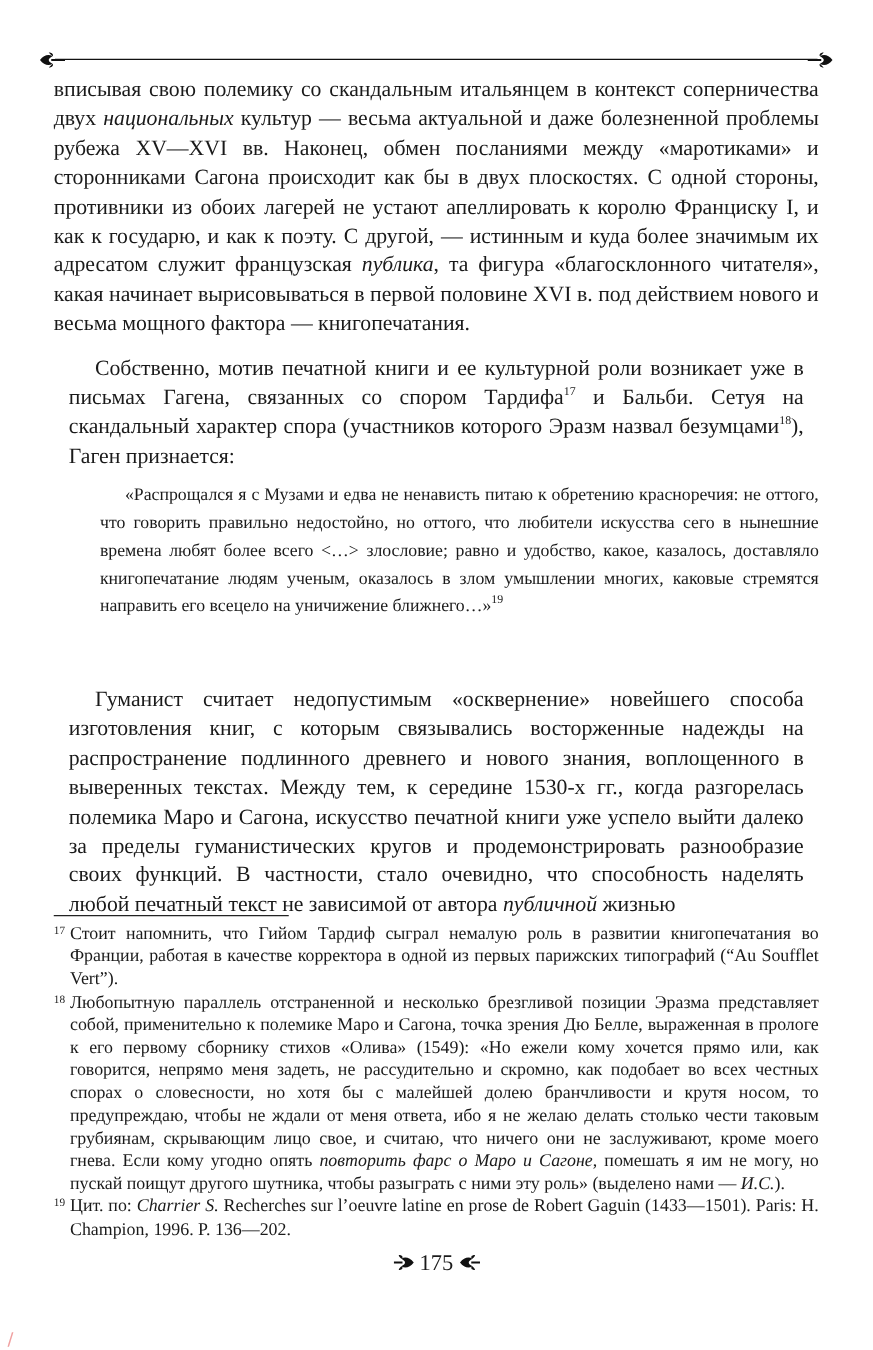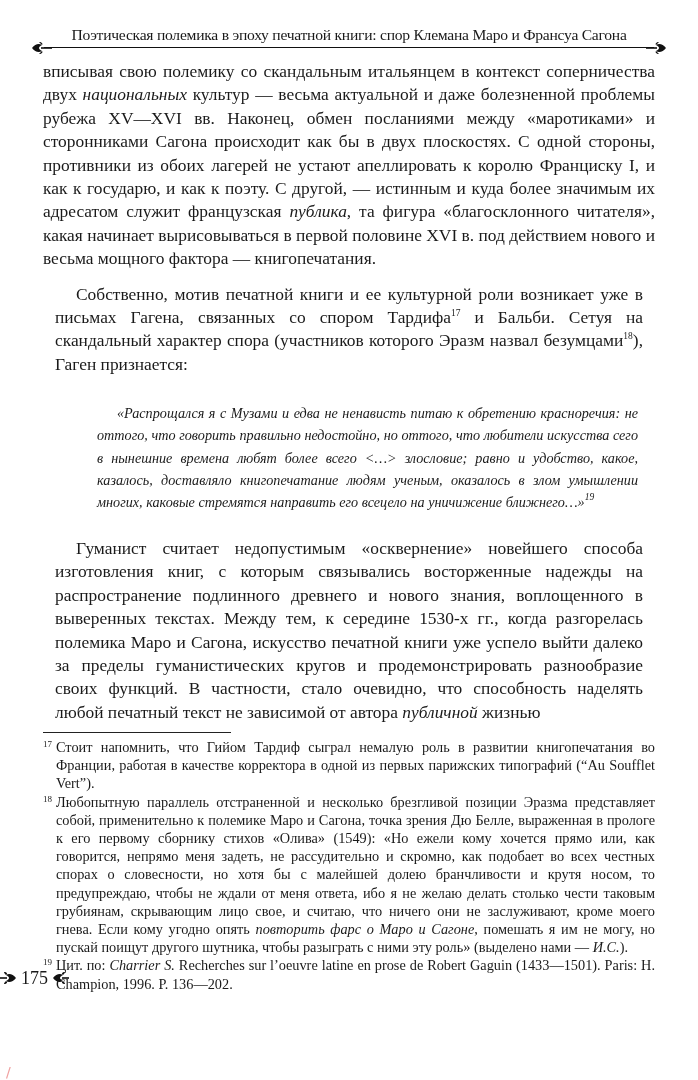--- a/index.html
+++ b/index.html
@@ -67,21 +67,21 @@
     vertical-align: 7px;
   }
   .quote {
     position: absolute;
     left: 80px;
     width: 575px;
     font-size: 14.2px;
     line-height: 22.3px;
     text-align: justify;
   }
-  .quote p { margin: 17px; text-indent: 20px; font-style: italic; }
+  .quote p { margin: 0; text-indent: 20px; }
   .footrule {
     position: absolute;
     left: 43px;
     top: 732px;
     width: 188px;
     border-top: 1px solid #222;
   }
   .footnotes {
     position: absolute;
     left: 43px;
@@ -99,22 +99,22 @@
   .fn-num {
     position: absolute;
     left: 0;
     top: -3px;
     font-size: 9px;
   }
   .folio {
     position: absolute;
     left: 0;
     width: 698px;
-    top: 968px;
-    text-align: left;
+    top: 1000px;
+    text-align: center;
     font-size: 18px;
     line-height: 20px;
   }
   .folio .f-orn {
     display: inline-block;
     width: 18px;
     height: 14px;
     vertical-align: -1px;
   }
   .folio .f-num { margin: 0 3px; }
@@ -131,40 +131,39 @@
 </head>
 <body>
 
 <div class="header">
   <svg class="orn left" viewBox="0 0 22 20">
     <path d="M2 10 C5 6, 9 5, 12 7 C10 8, 9 9, 9 10 C9 11, 10 12, 12 13 C9 15, 5 14, 2 10 Z" fill="#111"></path>
     <path d="M9 4 C12 4, 13 6, 12 7 C11 6, 10 5, 9 4 Z" fill="#111"></path>
     <path d="M9 16 C12 16, 13 14, 12 13 C11 14, 10 15, 9 16 Z" fill="#111"></path>
     <rect x="11" y="9.2" width="11" height="1.6" fill="#111"></rect>
   </svg>
-  <div class="header-title">Поэтическая полемика в эпоху печатной книги: спор Клемана Маро и Франсуа Сагона</div>
   <div class="header-rule"></div>
   <svg class="orn right" viewBox="0 0 22 20">
     <path d="M20 10 C17 6, 13 5, 10 7 C12 8, 13 9, 13 10 C13 11, 12 12, 10 13 C13 15, 17 14, 20 10 Z" fill="#111"></path>
     <path d="M13 4 C10 4, 9 6, 10 7 C11 6, 12 5, 13 4 Z" fill="#111"></path>
     <path d="M13 16 C10 16, 9 14, 10 13 C11 14, 12 15, 13 16 Z" fill="#111"></path>
     <rect x="0" y="9.2" width="11" height="1.6" fill="#111"></rect>
   </svg>
 </div>
 
 <div class="body-text" style="top:60px;">
   <p class="p-noind"><span>вписывая свою полемику со скандальным итальянцем в контекст соперничества двух </span><i>национальных</i><span> культур — весьма актуальной и даже болезненной проблемы рубежа XV—XVI вв. Наконец, обмен посланиями между «маротиками» и сторонниками Сагона происходит как бы в двух плоскостях. С одной стороны, противники из обоих лагерей не устают апеллировать к королю Франциску I, и как к государю, и как к поэту. С другой, — истинным и куда более значимым их адресатом служит французская </span><i>публика</i><span>, та фигура «благосклонного читателя», какая начинает вырисовываться в первой половине XVI в. под действием нового и весьма мощного фактора — книгопечатания.</span></p>
   <p class="p indent"><span>Собственно, мотив печатной книги и ее культурной роли возникает уже в письмах Гагена, связанных со спором Тардифа</span><sup>17</sup><span> и Бальби. Сетуя на скандальный характер спора (участников которого Эразм назвал безумцами</span><sup>18</sup><span>), Гаген признается:</span></p>
 </div>
 
 <div class="quote" style="top:385px;">
   <p><span>«Распрощался я с Музами и едва не ненависть питаю к обретению красноречия: не оттого, что говорить правильно недостойно, но оттого, что любители искусства сего в нынешние времена любят более всего &lt;…&gt; злословие; равно и удобство, какое, казалось, доставляло книгопечатание людям ученым, оказалось в злом умышлении многих, каковые стремятся направить его всецело на уничижение ближнего…»</span><sup>19</sup></p>
 </div>
 
-<div class="body-text" style="top:525px;">
+<div class="body-text" style="top:536px;">
   <p class="p indent"><span>Гуманист считает недопустимым «осквернение» новейшего способа изготовления книг, с которым связывались восторженные надежды на распространение подлинного древнего и нового знания, воплощенного в выверенных текстах. Между тем, к середине 1530-х гг., когда разгорелась полемика Маро и Сагона, искусство печатной книги уже успело выйти далеко за пределы гуманистических кругов и продемонстрировать разнообразие своих функций. В частности, стало очевидно, что способность наделять любой печатный текст не зависимой от автора </span><i>публичной</i><span> жизнью</span></p>
 </div>
 
 <div class="footrule"></div>
 
 <div class="footnotes">
   <p class="fn">
     <span class="fn-num">17</span><span>Стоит напомнить, что Гийом Тардиф сыграл немалую роль в развитии книгопечатания во Франции, работая в качестве корректора в одной из первых парижских типографий (“Au Soufflet Vert”).</span>
   </p>
   <p class="fn">

